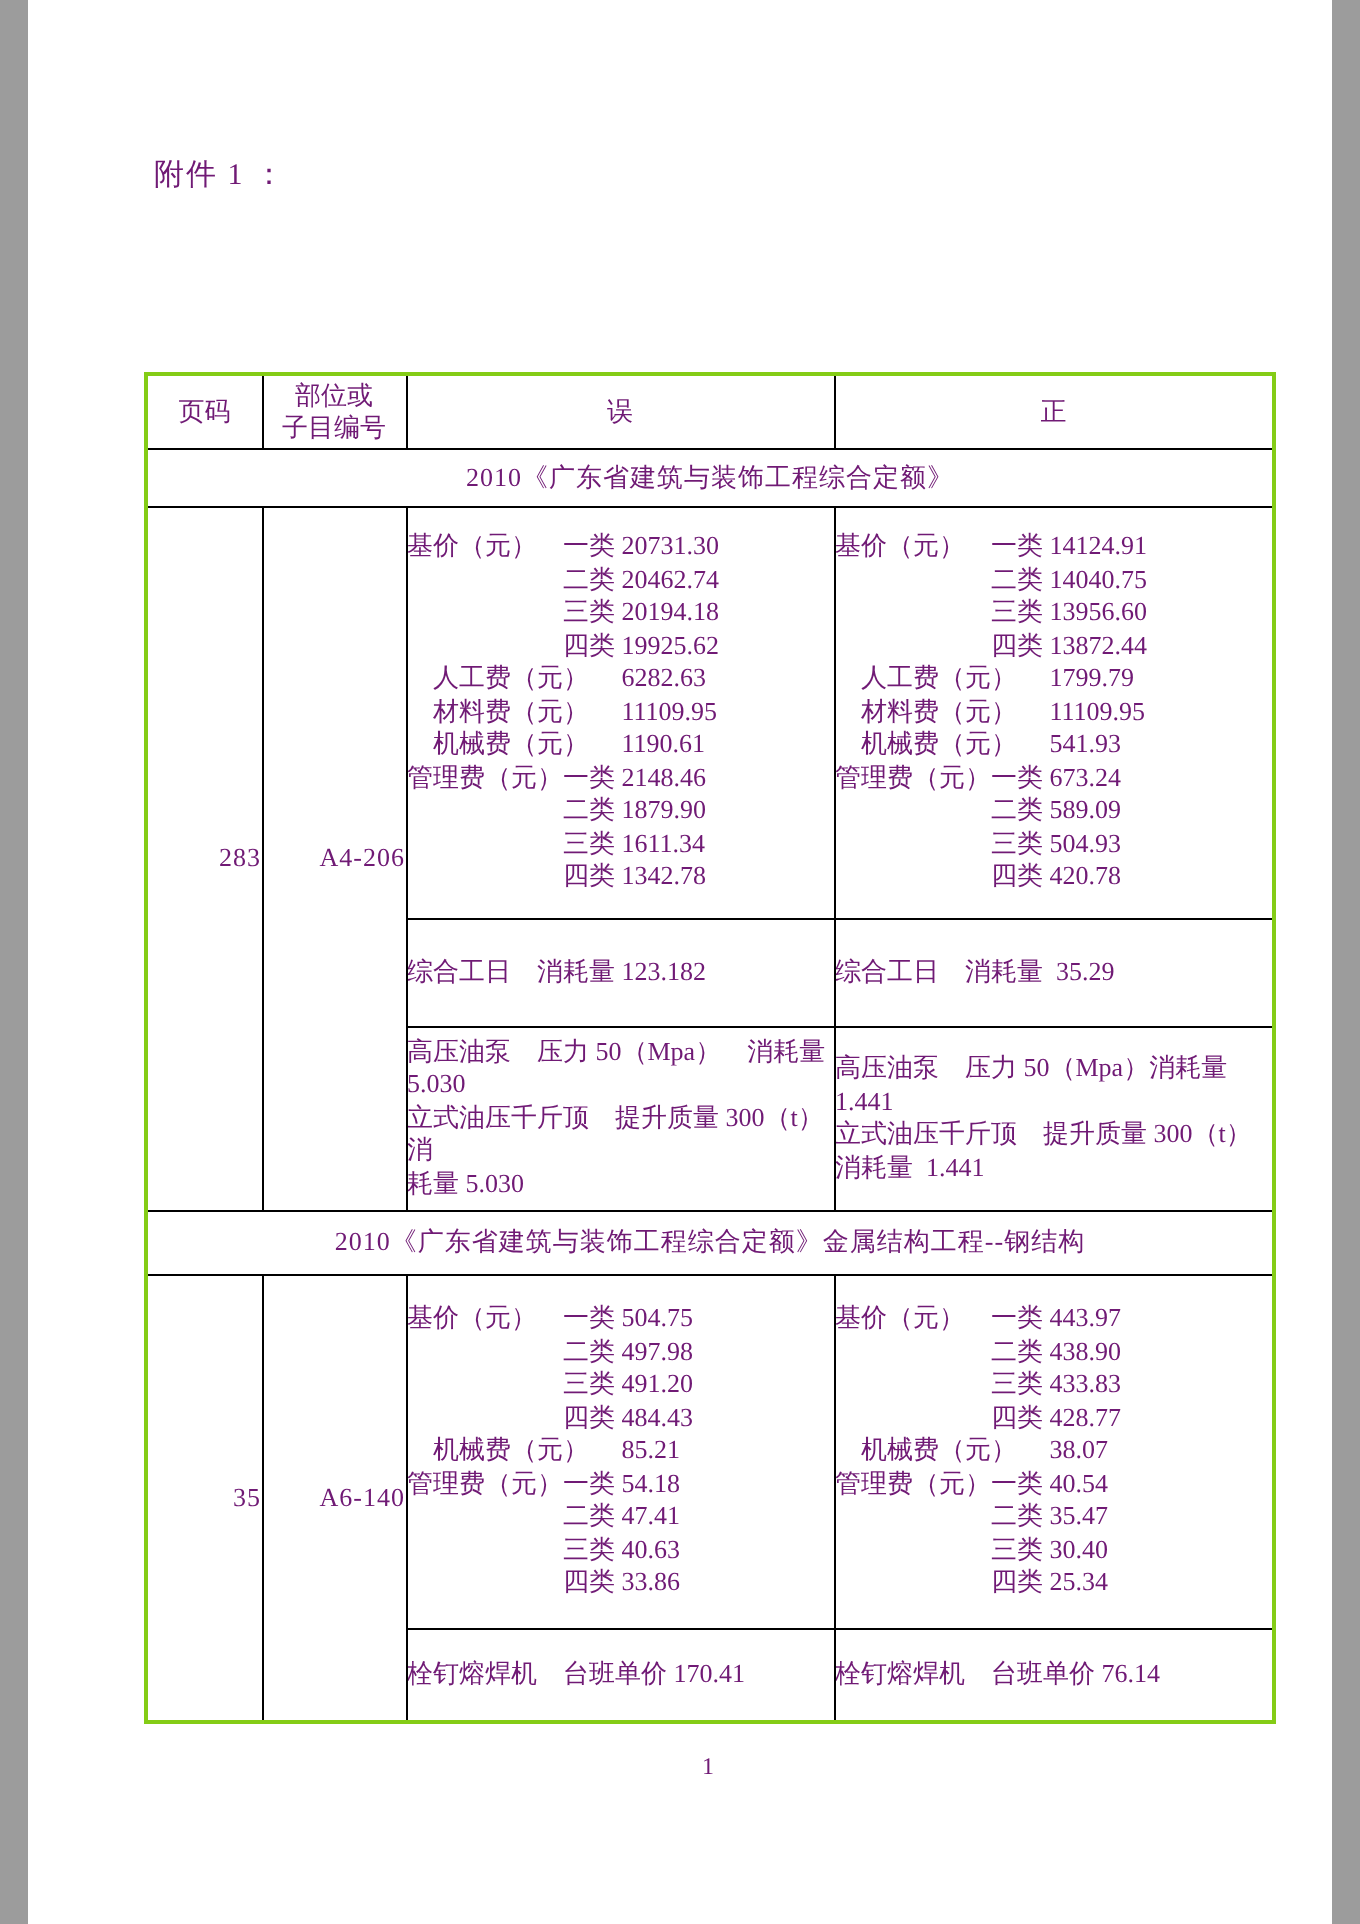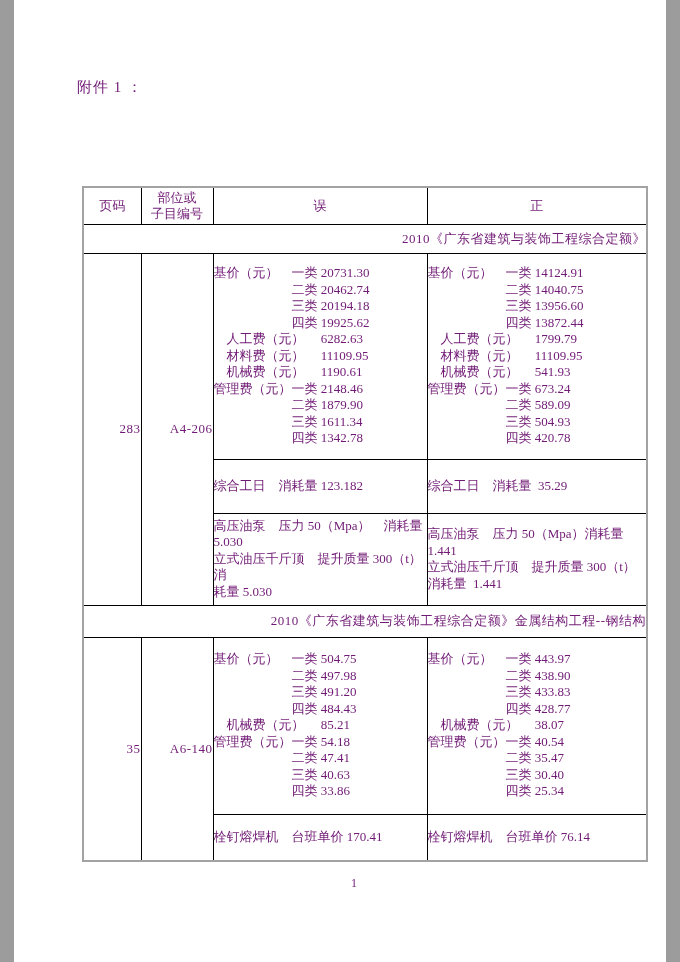--- a/index.html
+++ b/index.html
@@ -18,45 +18,45 @@
   }
   .doc-title {
     position:absolute; left:0; top:113px; width:680px;
     text-align:center; font-size:17px; letter-spacing:2px;
   }
   .doc-date {
     position:absolute; left:0; top:150px; width:680px;
     text-align:center; font-size:16px; letter-spacing:1px;
   }
   table.errata {
-    position:absolute; left:68px; top:186px;
+    position:absolute; left:58px; top:186px;
     border-collapse:collapse;
     table-layout:fixed;
     width:564px;
-    border:2px solid #a3a3a3;
+    border:2px solid #84cc16;
   }
   table.errata td, table.errata th {
     border:1px solid #000;
     font-weight:normal;
     font-size:13px;
     vertical-align:middle;
     padding:0;
     overflow:hidden;
   }
   .h-head  { height:37px; }
   .h-sec1  { height:29px; }
   .h-r1a   { height:206px; }
   .h-r1b   { height:54px; }
   .h-r1c   { height:92px;margin-top:24px; }
   .h-sec2  { height:32px; }
   .h-r2a   { height:177px; }
   .h-r2b   { height:47px; }
   th.colhead { text-align:center; font-size:13px; line-height:16px; white-space:pre-wrap; }
   td.section-title {
-    text-align:right;
+    text-align:center;
     font-weight:bold;
     font-size:15px;
     letter-spacing:0.5px;
   }
   td.num-cell { text-align:right; font-size:13px; letter-spacing:0.5px; }
   td.text-cell {
     text-align:left;
     white-space:pre-wrap;
     line-height:16.5px;
     padding:4px 6px 4px 9px;

